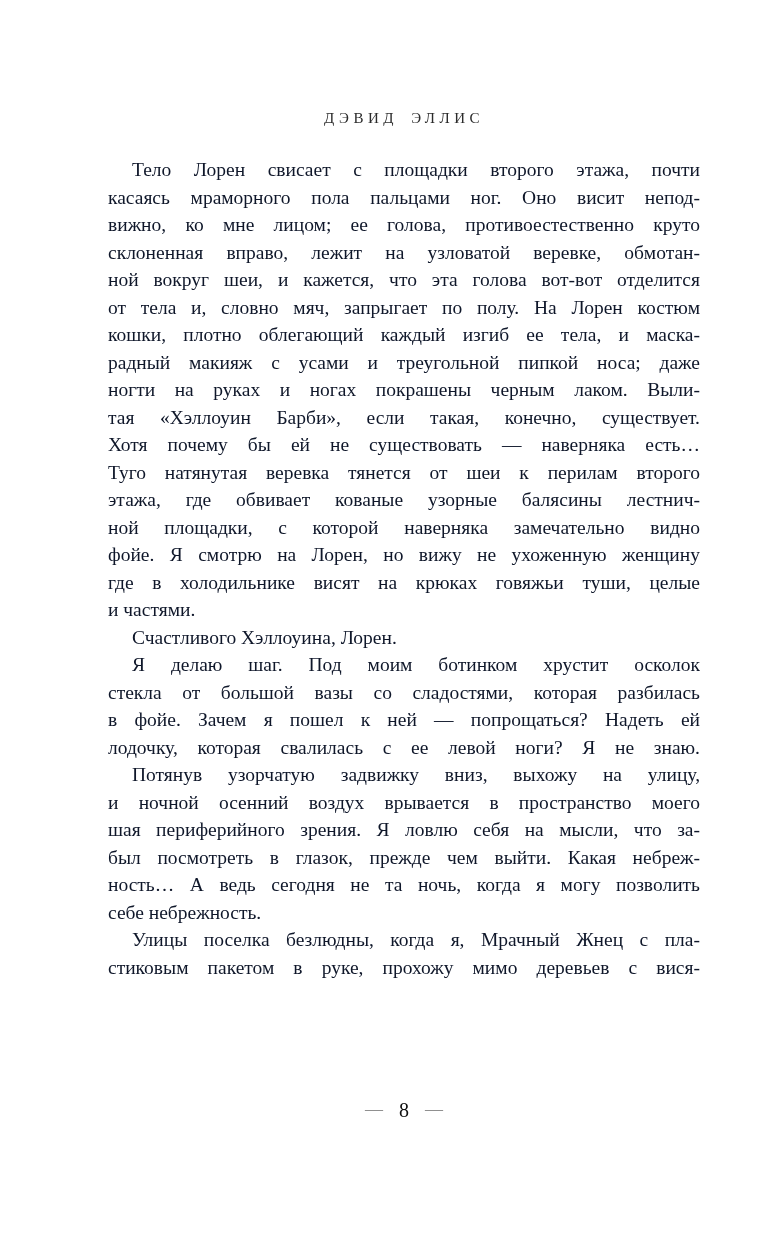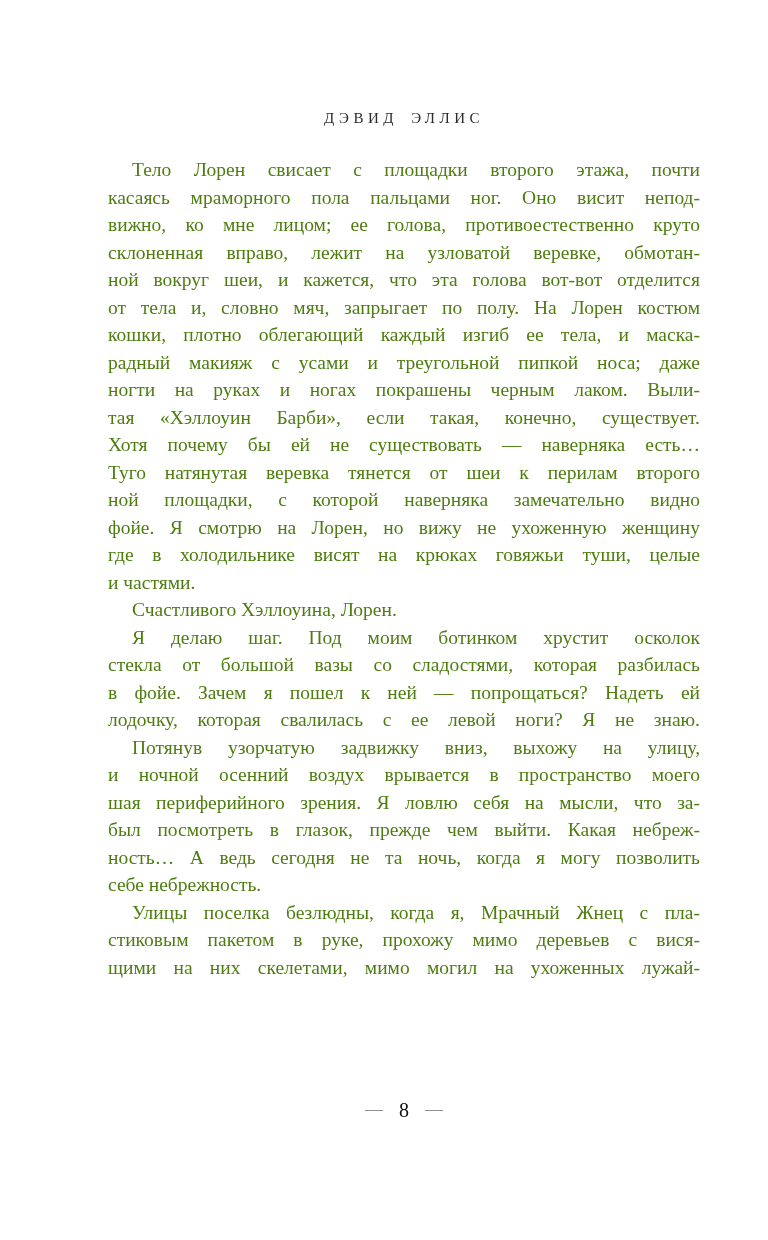--- a/index.html
+++ b/index.html
@@ -22,21 +22,21 @@
     font-size: 15px;
     letter-spacing: 4.5px;
     word-spacing: 5px;
     color: #2b2b2b;
   }
   .body-text {
     position: absolute;
     top: 156px; left: 108px; width: 592px;
     font-size: 19.5px;
     line-height: 27.5px;
-    color: #4d7c0f;
+    color: #0f172a;
   }
   .line {
     text-align: justify;
     text-align-last: justify;
   }
   .line.first { text-indent: 24px; }
   .line.last  { text-align: center; text-align-last: left; }
   .folio {
     position: absolute;
     top: 1099px; left: 108px; width: 592px;
@@ -64,36 +64,36 @@
       <div class="line">вижно, ко мне лицом; ее голова, противоестественно круто</div>
       <div class="line">склоненная вправо, лежит на узловатой веревке, обмотан-</div>
       <div class="line">ной вокруг шеи, и кажется, что эта голова вот-вот отделится</div>
       <div class="line">от тела и, словно мяч, запрыгает по полу. На Лорен костюм</div>
       <div class="line">кошки, плотно облегающий каждый изгиб ее тела, и маска-</div>
       <div class="line">радный макияж с усами и треугольной пипкой носа; даже</div>
       <div class="line">ногти на руках и ногах покрашены черным лаком. Выли-</div>
       <div class="line">тая «Хэллоуин Барби», если такая, конечно, существует.</div>
       <div class="line">Хотя почему бы ей не существовать — наверняка есть…</div>
       <div class="line">Туго натянутая веревка тянется от шеи к перилам второго</div>
+      <div class="line">этажа, где обвивает кованые узорные балясины лестнич-</div>
       <div class="line">ной площадки, с которой наверняка замечательно видно</div>
       <div class="line">фойе. Я смотрю на Лорен, но вижу не ухоженную женщину</div>
       <div class="line">где в холодильнике висят на крюках говяжьи туши, целые</div>
       <div class="line last">и частями.</div>
       <div class="line first last">Счастливого Хэллоуина, Лорен.</div>
       <div class="line first">Я делаю шаг. Под моим ботинком хрустит осколок</div>
       <div class="line">стекла от большой вазы со сладостями, которая разбилась</div>
       <div class="line">в фойе. Зачем я пошел к ней — попрощаться? Надеть ей</div>
       <div class="line">лодочку, которая свалилась с ее левой ноги? Я не знаю.</div>
       <div class="line first">Потянув узорчатую задвижку вниз, выхожу на улицу,</div>
       <div class="line">и ночной осенний воздух врывается в пространство моего</div>
       <div class="line">шая периферийного зрения. Я ловлю себя на мысли, что за-</div>
       <div class="line">был посмотреть в глазок, прежде чем выйти. Какая небреж-</div>
       <div class="line">ность… А ведь сегодня не та ночь, когда я могу позволить</div>
       <div class="line last">себе небрежность.</div>
       <div class="line first">Улицы поселка безлюдны, когда я, Мрачный Жнец с пла-</div>
       <div class="line">стиковым пакетом в руке, прохожу мимо деревьев с вися-</div>
-      <div class="line">щими на них скелетами, мимо могил на ухоженных лужай-</div>
     </div>
 
   <div class="folio">
     <span class="dash">—</span><span class="num">8</span><span class="dash">—</span>
   </div>
 </div>
 
 </body></html>

